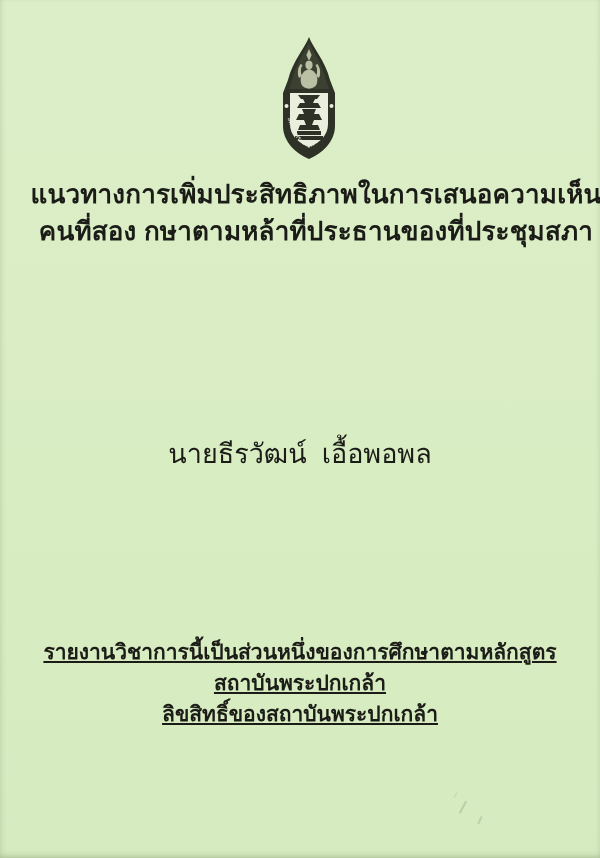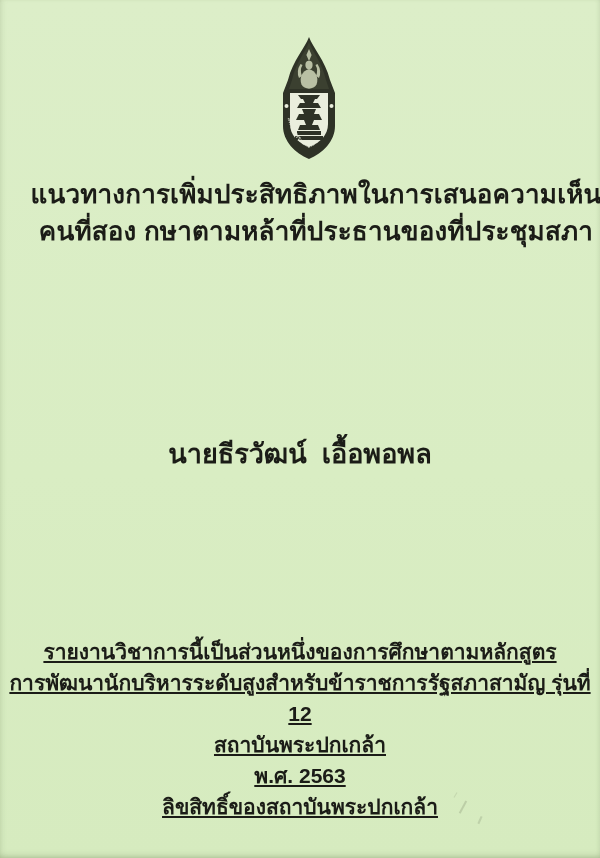--- a/index.html
+++ b/index.html
@@ -39,21 +39,21 @@
     letter-spacing: 0.2px;
     margin-left: 16px;
   }
   .author-block {
     position: absolute;
     top: 432px;
     left: 0;
     width: 100%;
     text-align: center;
     font-size: 27px;
-    font-weight: 700;
+    font-weight: 400;
     white-space: pre;
   }
   .footer-block {
     position: absolute;
     top: 636px;
     left: 0;
     width: 100%;
     text-align: center;
     font-size: 21px;
     line-height: 31px;
@@ -115,23 +115,21 @@
 
   <div class="title-block">
     <div>แนวทางการเพิ่มประสิทธิภาพในการเสนอความเห็น</div>
     <div>คนที่สอง กษาตามหล้าที่ประธานของที่ประชุมสภา</div>
   </div>
 
   <div class="author-block">นายธีรวัฒน์  เอื้อพอพล</div>
 
   <div class="footer-block">
     <div>รายงานวิชาการนี้เป็นส่วนหนึ่งของการศึกษาตามหลักสูตร</div>
-    <div>การพัฒนานักบริหารระดับสูงสำหรับข้าราชการรัฐสภาสามัญ รุ่นที่ 12</div>
     <div>สถาบันพระปกเกล้า</div>
-    <div>พ.ศ. 2563</div>
     <div>ลิขสิทธิ์ของสถาบันพระปกเกล้า</div>
   </div>
 
   <div class="pencil-mark pm1"></div>
   <div class="pencil-mark pm2"></div>
   <div class="pencil-mark pm3"></div>
 
 </div>
 
 </body></html>

